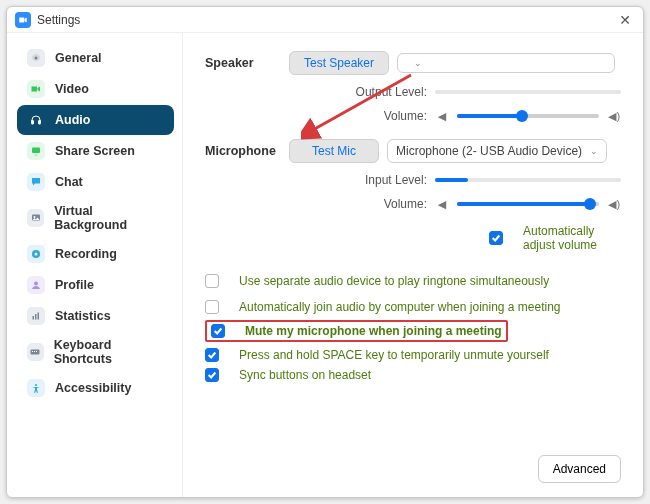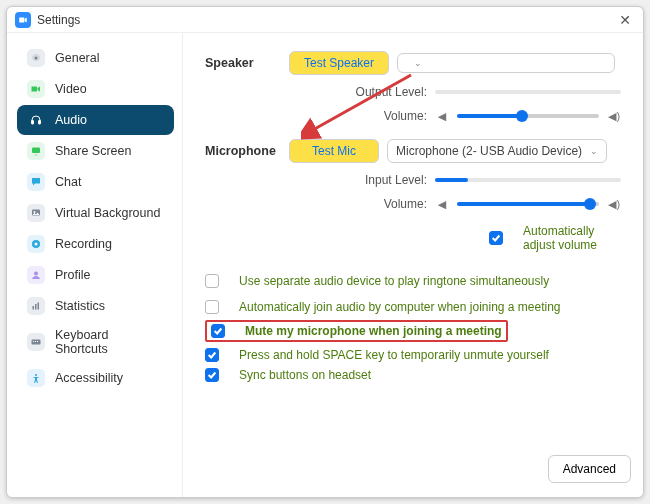--- a/index.html
+++ b/index.html
@@ -4,46 +4,46 @@
 <style>
   * { box-sizing: border-box; font-family: -apple-system, "Segoe UI", Arial, sans-serif; }
   body { margin:0; background:#f0f0f0; padding:6px; }
   .window { width:638px; height:492px; background:#fff; border:1px solid #ccc; border-radius:6px; box-shadow:0 1px 4px rgba(0,0,0,.2); display:flex; flex-direction:column; position:relative; }
   .titlebar { height:26px; display:flex; align-items:center; padding:0 8px; border-bottom:1px solid #eee; font-size:12px; color:#333; }
   .app-icon { width:16px; height:16px; background:#2d8cff; border-radius:4px; margin-right:6px; display:flex; align-items:center; justify-content:center; }
   .app-icon svg { width:10px; height:10px; fill:#fff; }
   .close-x { margin-left:auto; width:20px; height:20px; display:flex; align-items:center; justify-content:center; font-size:14px; color:#555; cursor:pointer; }
   .body { flex:1; display:flex; overflow:hidden; }
   .sidebar { width:176px; border-right:1px solid #eee; padding:10px 8px 10px 10px; display:flex; flex-direction:column; gap:1px; }
-  .nav-item { display:flex; align-items:center; gap:10px; padding:6px 10px; border-radius:8px; font-size:12.5px; color:#333; cursor:pointer; }
+  .nav-item { display:flex; align-items:center; gap:10px; padding:6px 10px; border-radius:8px; font-size:12.5px; color:#333; cursor:pointer;font-weight:bold; }
   .nav-item.selected { background:#0c4a6e; color:#fff; }
   .nav-icon { width:18px; height:18px; border-radius:5px; display:flex; align-items:center; justify-content:center; }
   .nav-icon svg { width:12px; height:12px; }
   .content { flex:1; padding:18px 22px 10px 22px; display:flex; flex-direction:column; font-size:12px; color:#333; position:relative; overflow:hidden; }
   .section { display:flex; align-items:flex-start; margin-bottom:6px; }
   .section-label { width:84px; font-weight:600; font-size:12.5px; padding-top:5px; }
   .section-body { flex:1; display:flex; flex-direction:column; gap:10px; }
   .row { display:flex; align-items:center; gap:8px; }
-  .test-btn { border:1px solid #d0d0d0; background:#fde047; color:#0e72ed; padding:4px 14px; border-radius:6px; font-size:12px; cursor:pointer; }
+  .test-btn { border:1px solid #d0d0d0; background:#e5e5e5; color:#0e72ed; padding:4px 14px; border-radius:6px; font-size:12px; cursor:pointer; }
   .dropdown { border:1px solid #d0d0d0; background:#fff; padding:4px 8px; border-radius:6px; font-size:12px; min-width:218px; display:flex; align-items:center; justify-content:space-between; cursor:pointer; color:#444;}
   .dropdown .chev { font-size:9px; color:#888; margin-left:8px; }
   .meter-label { width:138px; text-align:right; color:#555; font-size:12px; }
   .track { flex:1; height:4px; background:#e6e6e6; border-radius:2px; position:relative; }
   .track .fill { position:absolute; left:0; top:0; height:100%; background:#0e72ed; border-radius:2px; }
   .slider { flex:1; height:4px; background:#cfcfcf; border-radius:2px; position:relative; }
   .slider .fill { position:absolute; left:0; top:0; height:100%; background:#0e72ed; border-radius:2px; }
   .slider .thumb { position:absolute; top:50%; width:12px; height:12px; background:#0e72ed; border-radius:50%; transform:translate(-50%,-50%); }
   .vol-icon { color:#777; font-size:11px; width:14px; text-align:center; }
   .check-row { display:flex; align-items:center; gap:20px; font-size:12px; color:#4d7c0f; margin: 3px 0; }
   .check-row.inline { margin-left:0; }
   .cbx { width:14px; height:14px; border:1px solid #b8b8b8; border-radius:3px; background:#fff; display:flex; align-items:center; justify-content:center; cursor:pointer; flex-shrink:0; }
   .cbx.checked { background:#0e72ed; border-color:#0e72ed; }
   .cbx.checked svg { width:10px; height:10px; stroke:#fff; fill:none; stroke-width:2.5; }
   .highlight-box { border:2px solid #d63a3a; padding:2px 4px; border-radius:2px;font-weight:bold; }
-  .advanced { position:absolute; right:12px; bottom:14px; border:1px solid #ccc; border-radius:6px; background:#fff; padding:6px 14px; font-size:12px; cursor:pointer; }
+  .advanced { position:absolute; right:22px; bottom:14px; border:1px solid #ccc; border-radius:6px; background:#fff; padding:6px 14px; font-size:12px; cursor:pointer; }
   .arrow { position:absolute; left:118px; top:38px; pointer-events:none; }
   .arrow svg { width:120px; height:80px; }
   .divider-gap { height:10px; }
 </style>
 </head>
 <body>
 
 <div class="window">
   <div class="titlebar">
     <div class="app-icon">

